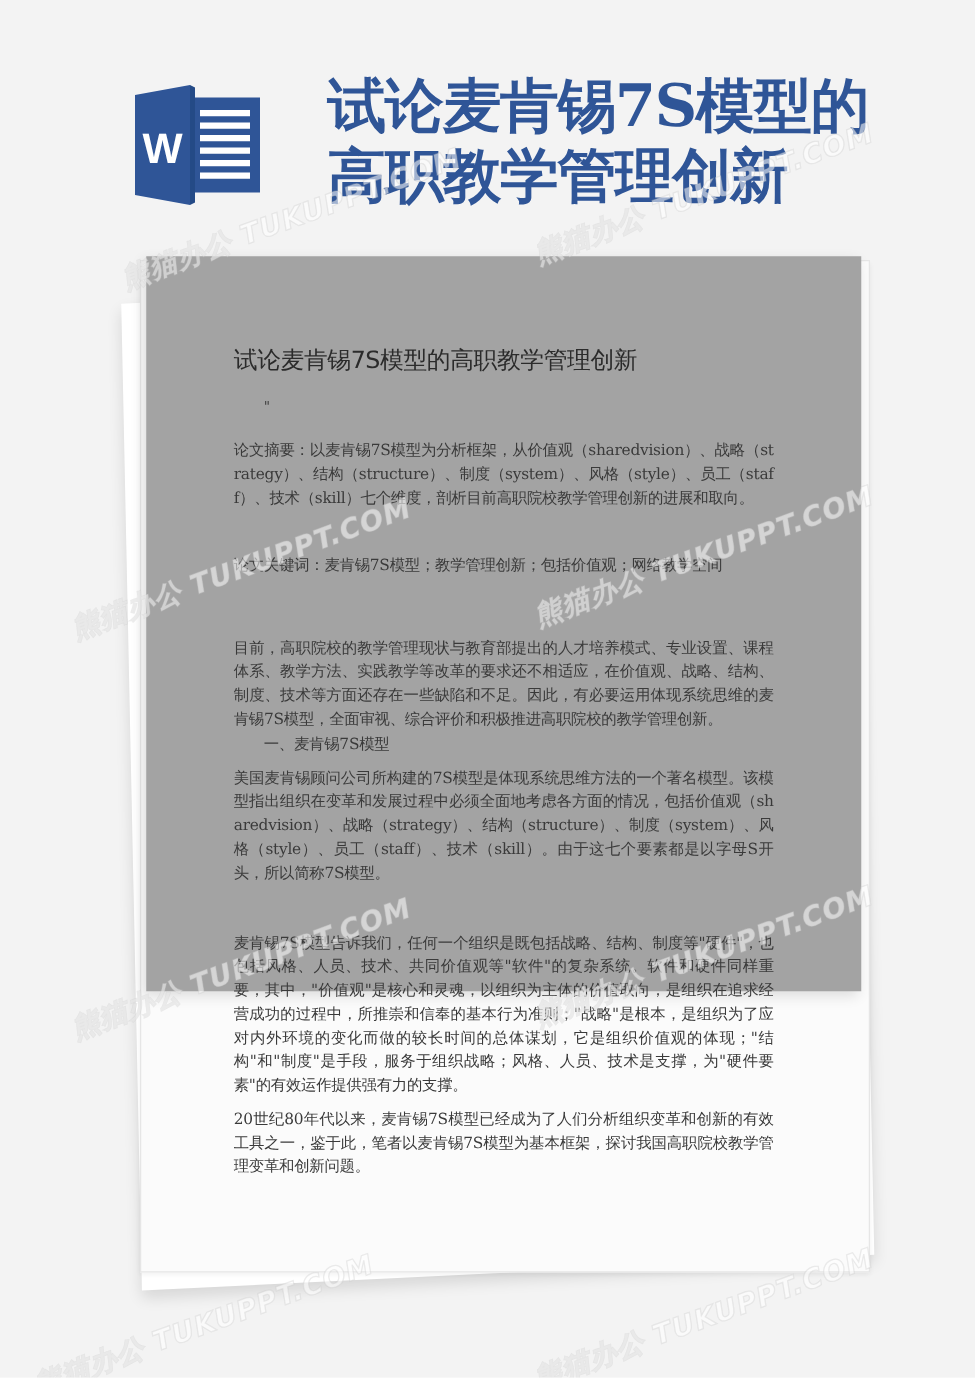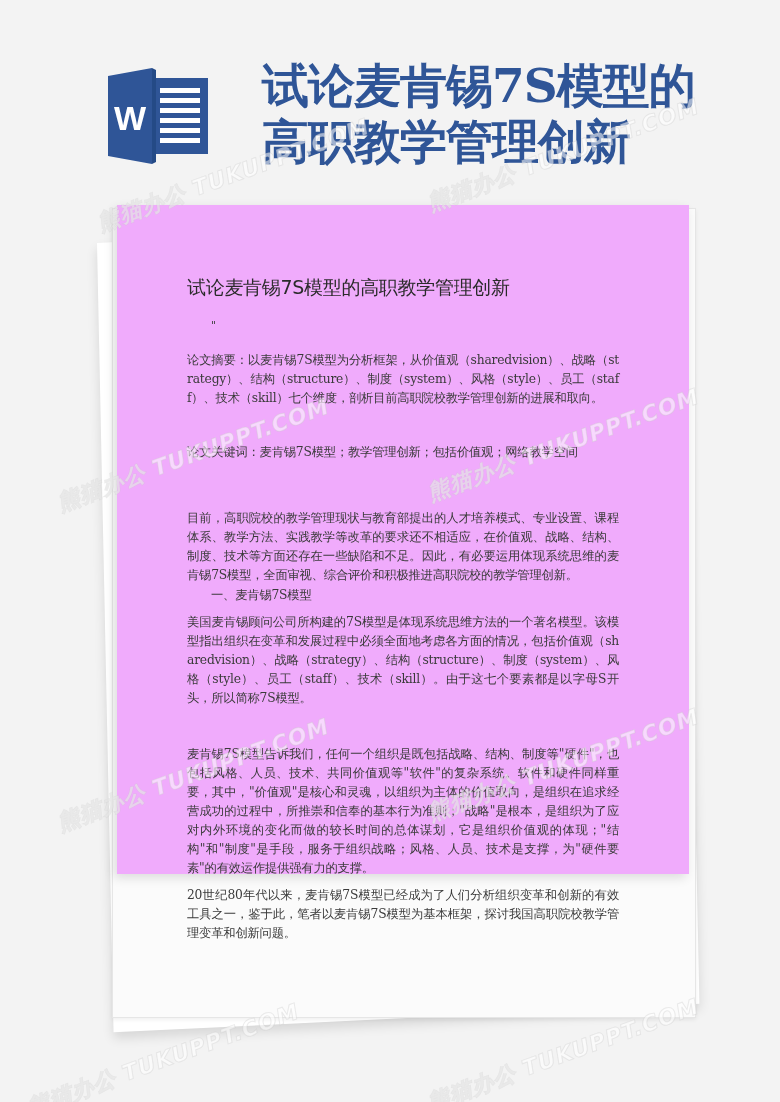--- a/index.html
+++ b/index.html
@@ -56,22 +56,22 @@
       height: 808px;
       background: #fbfbfb;
       border: 1px solid #e6e6e6;
       box-shadow: 0 2px 4px rgba(0,0,0,0.06);
     }
     .page {
       position: absolute;
       left: 117px;
       top: 205px;
       width: 572px;
-      height: 669px;
-      background: #f0abfc;
+      height: 588px;
+      background: #a3a3a3;
       box-shadow: -3px 4px 10px rgba(0,0,0,0.12);
     }
     .doc {
       position: absolute;
       left: 70px;
       top: 0;
       width: 432px;
       color: #333;
       font-family: "DejaVu Sans", "Liberation Sans", sans-serif;
     }

